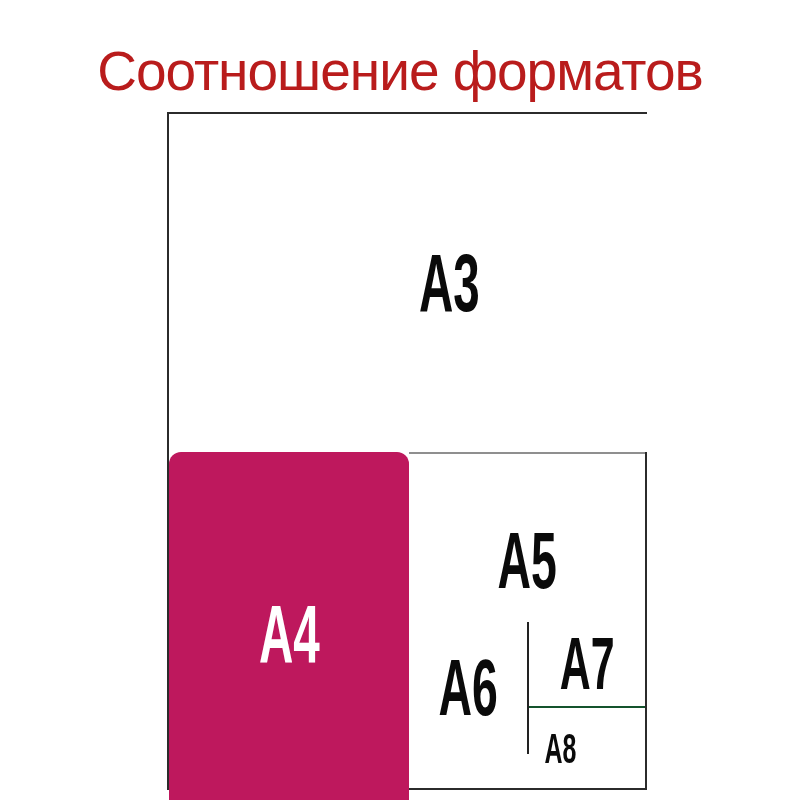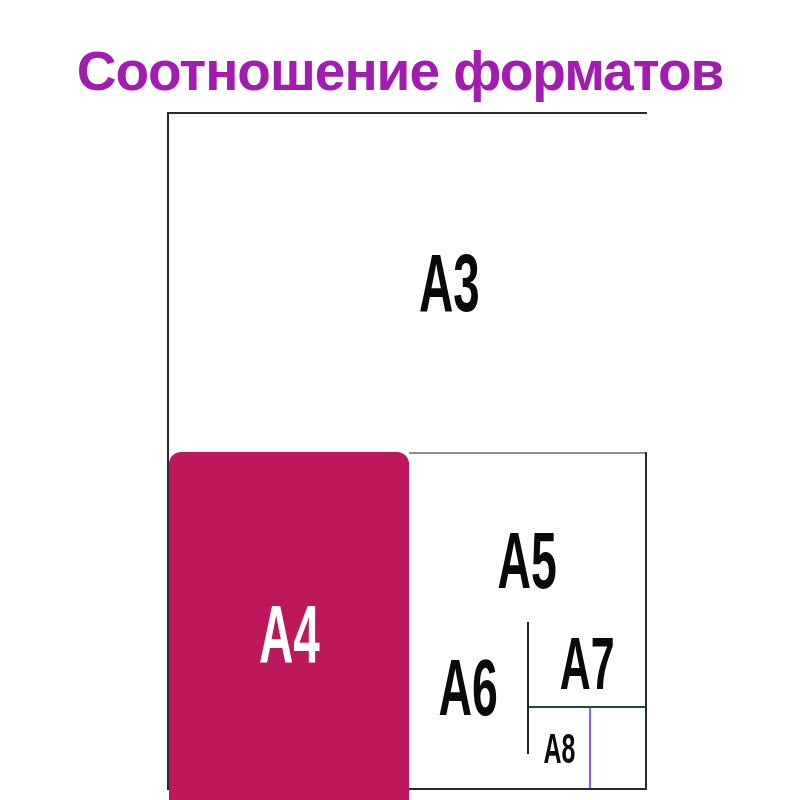--- a/index.html
+++ b/index.html
@@ -17,22 +17,22 @@
     height: 800px;
     background: #ffffff;
   }
   .title {
     position: absolute;
     top: 4px;
     left: 0;
     width: 100%;
     text-align: center;
     font-size: 55px;
-    font-weight: 700;
-    color: #a21caf;
+    font-weight: 400;
+    color: #b91c1c;
     letter-spacing: -1px;
     line-height: 1.1;
   }
   
   .sheet {
     position: absolute;
     left: 167px;
     top: 112px;
     width: 480px;
     height: 678px;
@@ -83,21 +83,21 @@
   
   .cell-a7 {
     left: 360px; top: 508px; width: 116px; height: 86px;
     border-bottom: 2px solid #14532d;
   }
   .cell-a7 .fmt-label { font-size: 74px; }
 
   
   .cell-a8 {
     left: 360px; top: 594px; width: 68px; height: 80px;
-    border-right: 8px solid #8b5cf6;
+    border-right: 6px solid #8b5cf6;
   }
   .cell-a8 .fmt-label { font-size: 43px; }
 
   
   .cell-rest { left: 422px; top: 594px; width: 54px; height: 80px; }
 </style>
 </head>
 <body>
 
 <div class="page">

